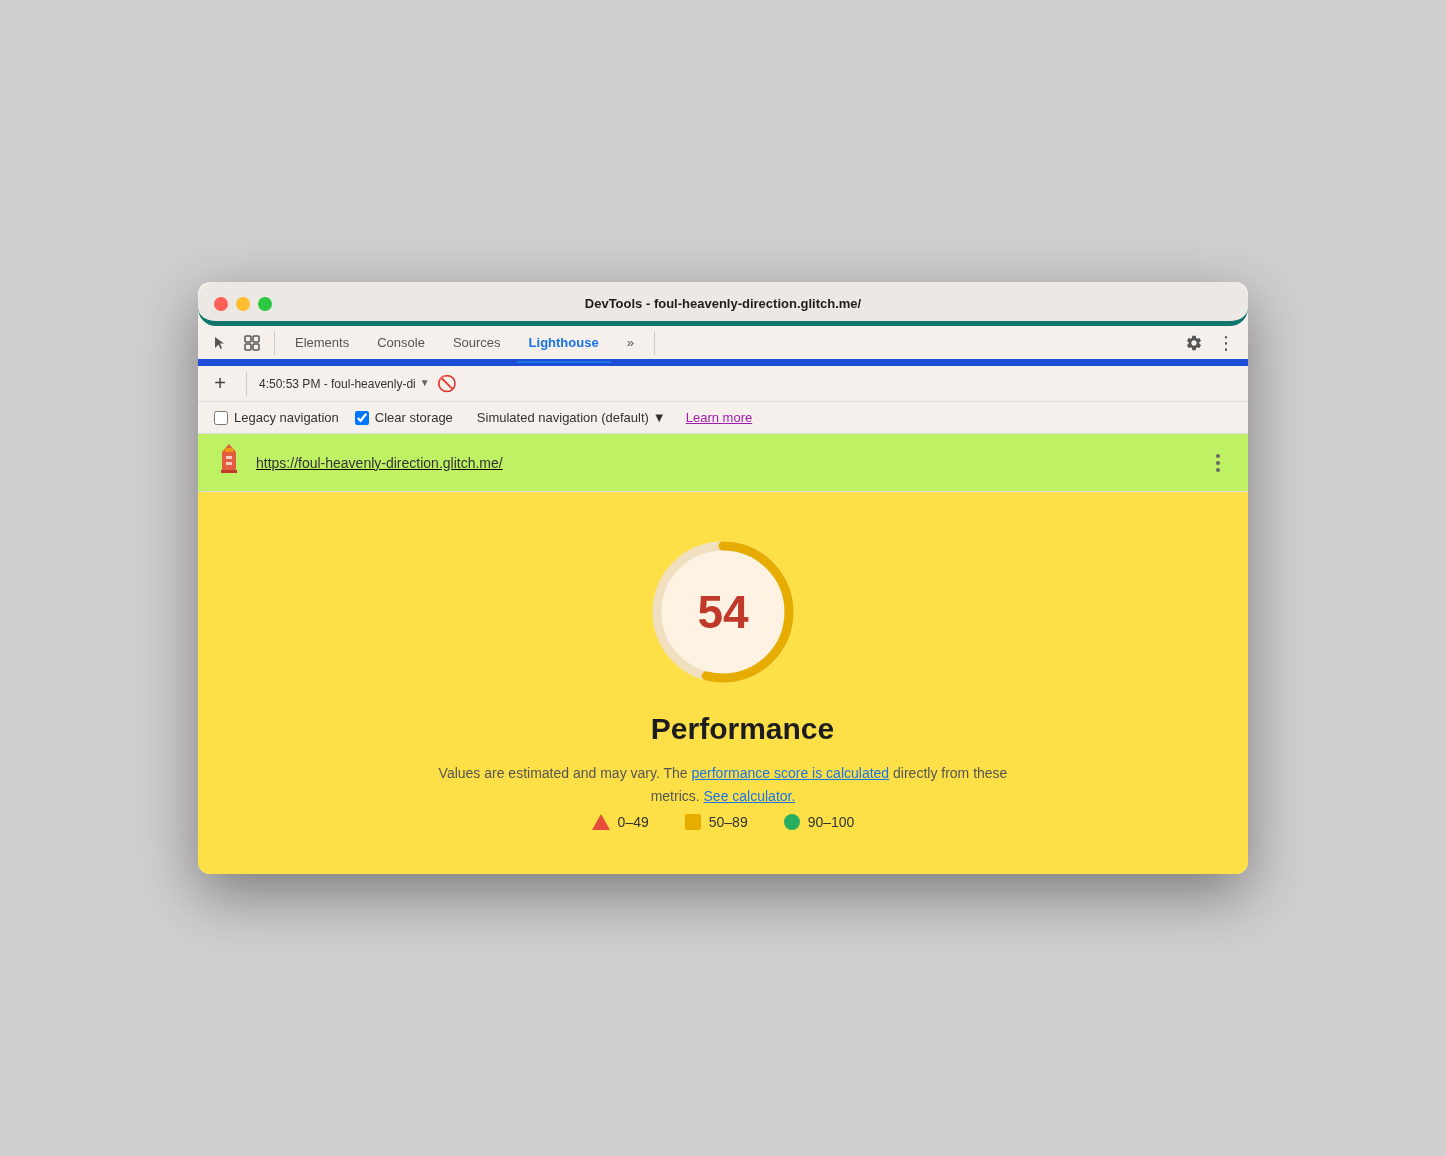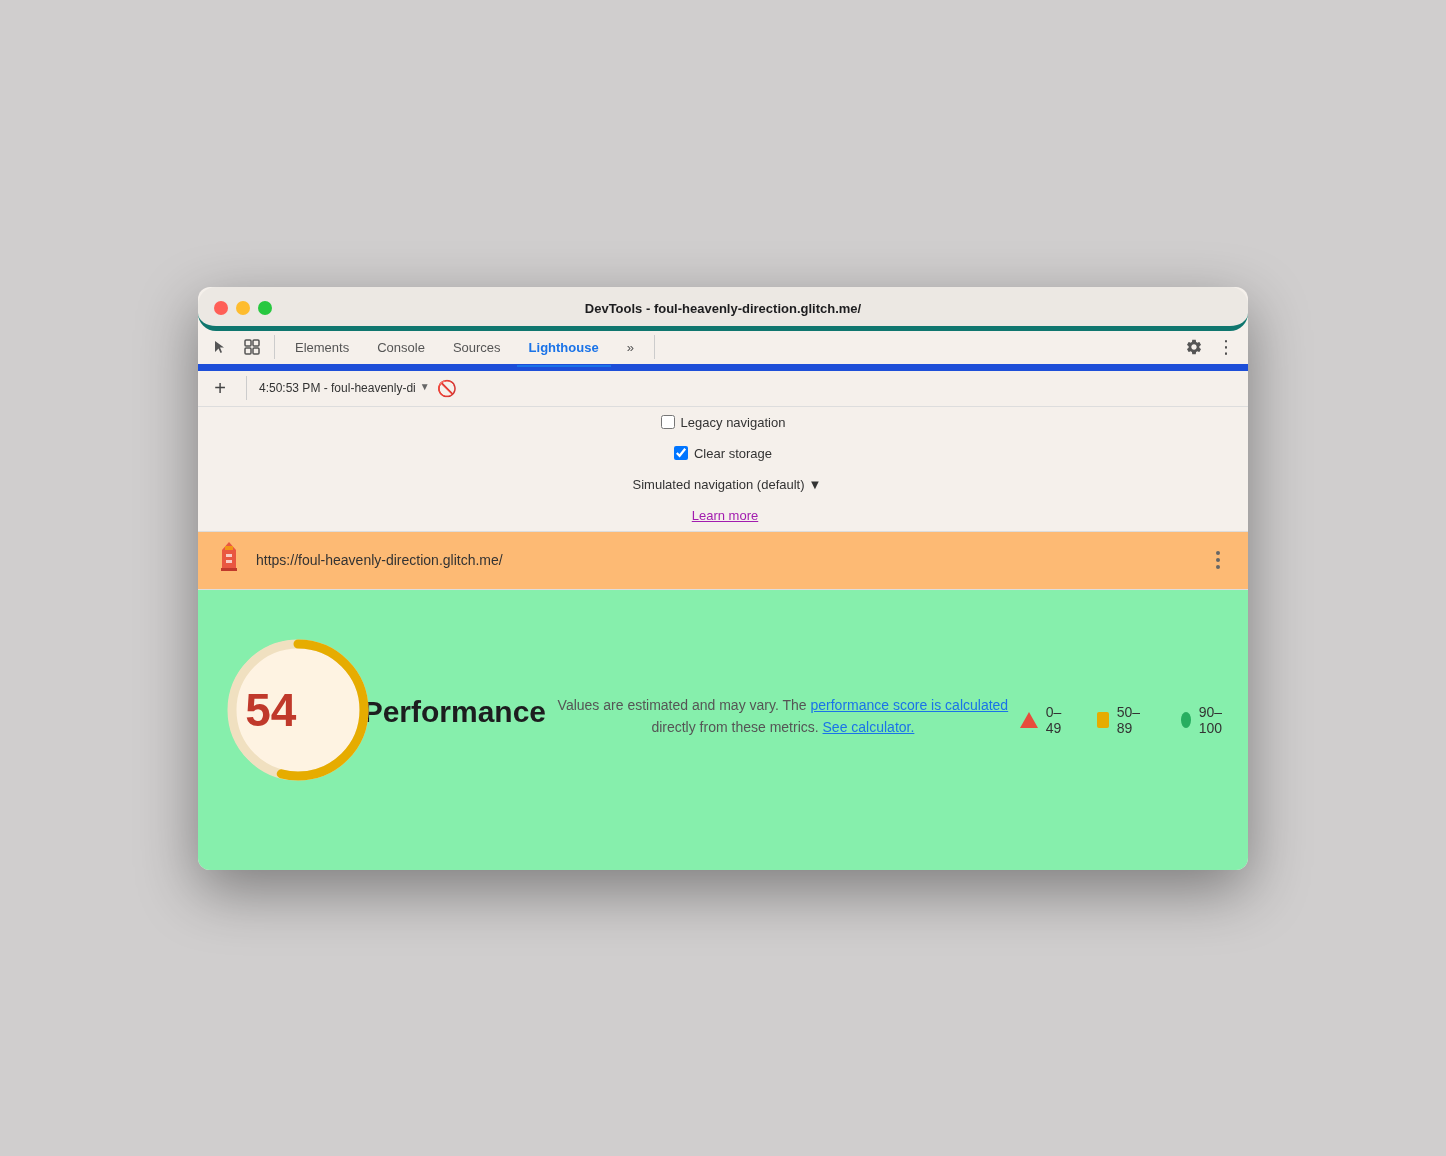--- a/index.html
+++ b/index.html
@@ -157,21 +157,20 @@
     
     .options-bar {
       background: #f5f0eb;
       border-bottom: 1px solid #ddd;
       display: flex;
       align-items: center;
       padding: 8px 16px;
       gap: 16px;
       font-size: 13px;
       color: #333;
-      flex-direction: column;
     }
     .checkbox-item {
       display: flex;
       align-items: center;
       gap: 6px;
     }
     .checkbox-item input[type="checkbox"] {
       width: 14px;
       height: 14px;
       cursor: pointer;
@@ -183,26 +182,27 @@
       margin-left: 8px;
     }
     .learn-more-link {
       color: #a21caf;
       text-decoration: underline;
       cursor: pointer;
       margin-left: 4px;
     }
     
     .url-bar {
-      background: #fdba74;
+      background: #bef264;
       border-bottom: 1px solid #ddd;
       display: flex;
       align-items: center;
       padding: 8px 16px;
       gap: 12px;
+      text-decoration: underline;
     }
     .lighthouse-icon {
       font-size: 28px;
     }
     .url-text {
       font-size: 14px;
       color: #333;
       flex: 1;
     }
     .three-dots-btn {
@@ -219,23 +219,24 @@
       border-radius: 4px;
     }
     .three-dots-btn span {
       width: 4px;
       height: 4px;
       background: #666;
       border-radius: 50%;
     }
     
     .main-content {
-      background: #86efac;
-      padding: 40px 20px 60px;
-      display: flex;
+      background: #fde047;
+      padding: 40px 20px 44px;
+      display: flex;
+      flex-direction: column;
       align-items: center;
     }
     
     .score-gauge {
       position: relative;
       width: 160px;
       height: 160px;
       margin-bottom: 20px;
     }
     .gauge-bg {

